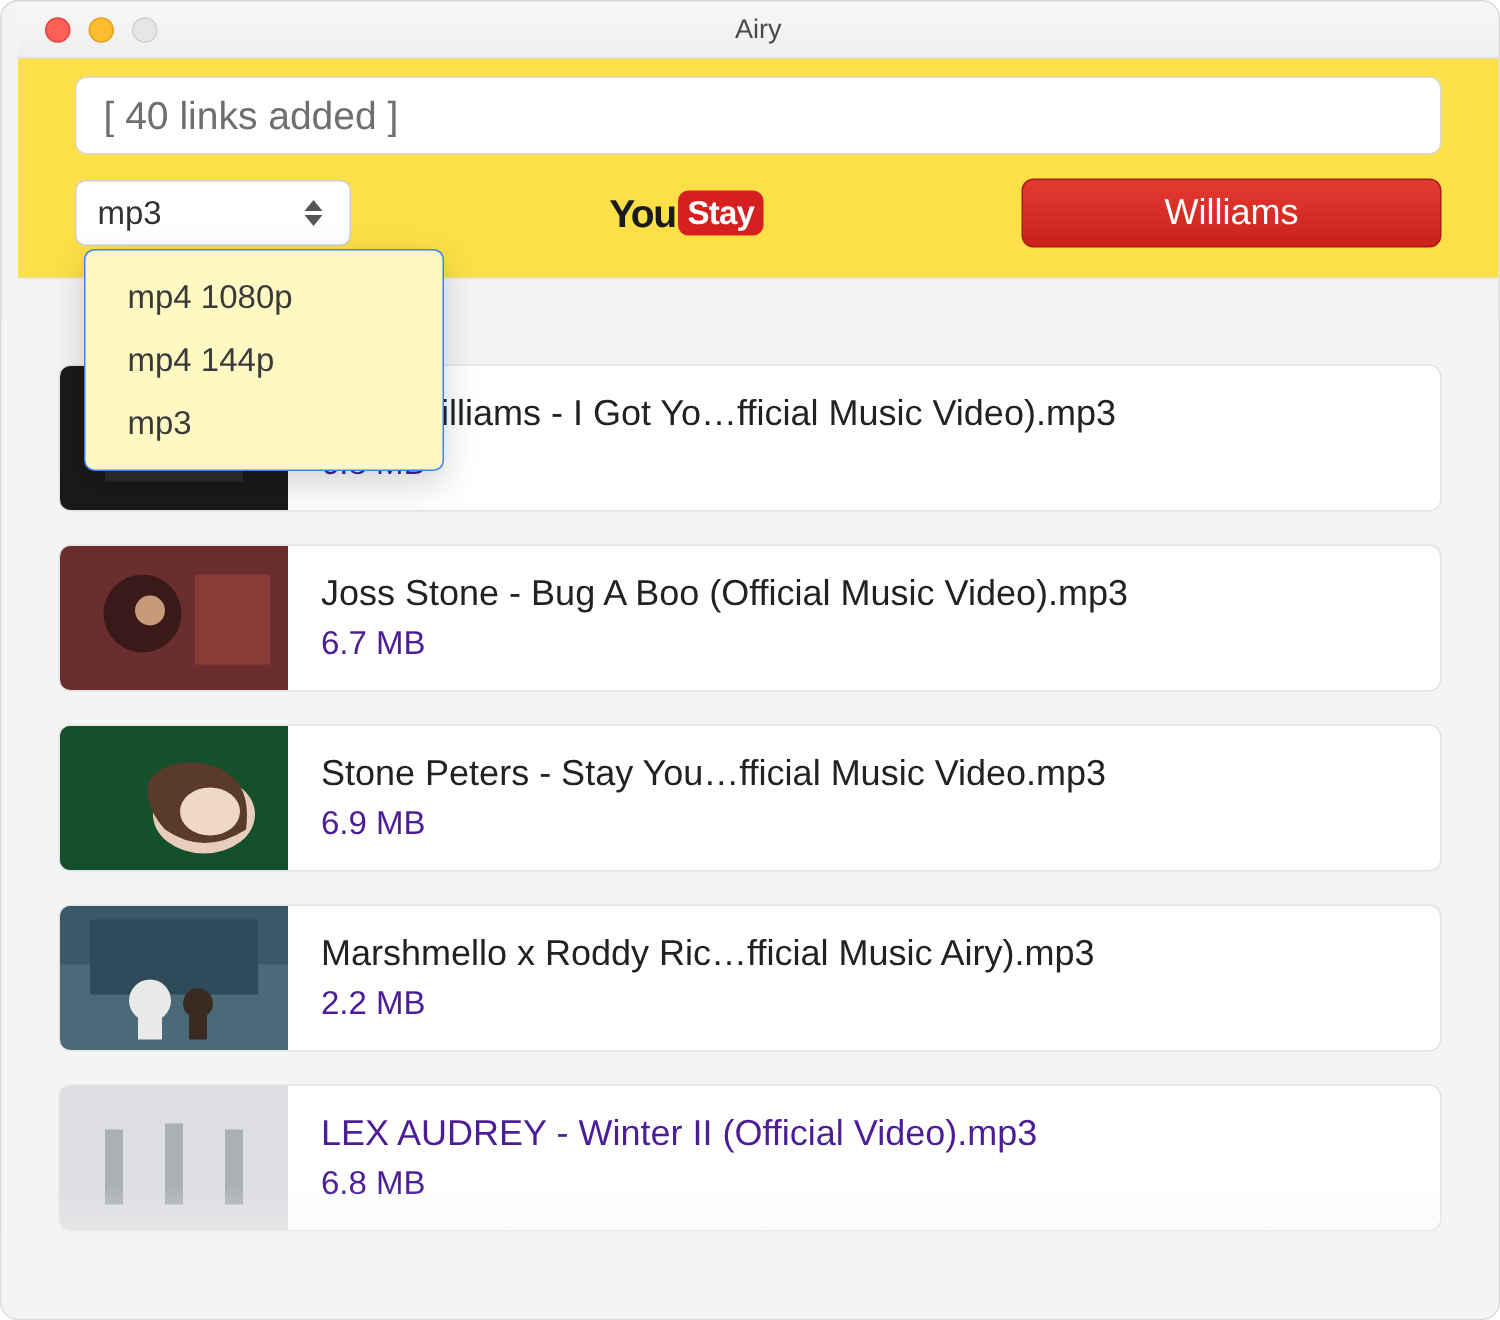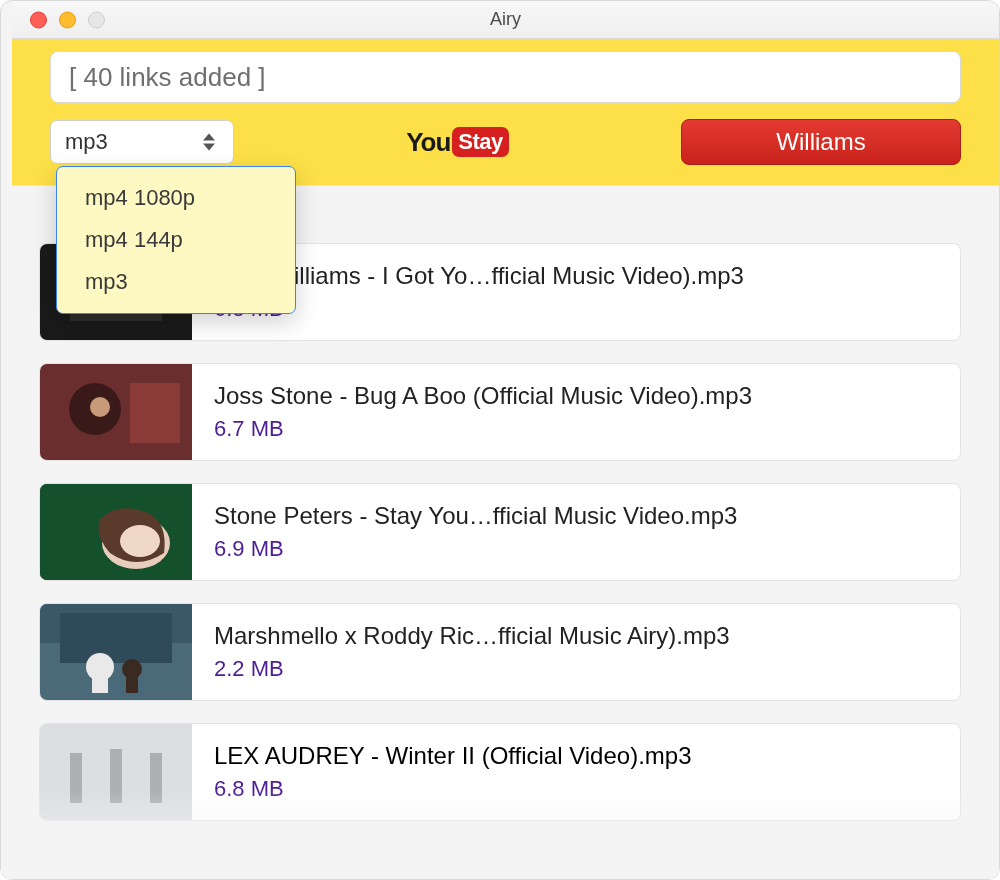--- a/index.html
+++ b/index.html
@@ -35,21 +35,21 @@
 
   
   .list-area { position: absolute; top: 214px; left: 0; right: 0; bottom: 0; background: #f4f4f4; padding: 28px 38px 0 38px; overflow: hidden; }
   .item { display: flex; align-items: center; background: #fff; border: 1px solid #e3e3e3; border-radius: 8px; height: 98px; margin-bottom: 22px; overflow: hidden; }
   .thumb { width: 152px; height: 98px; flex: 0 0 152px; display: flex; align-items: center; justify-content: center; }
   .thumb svg { width: 152px; height: 98px; display: block; }
   .meta { padding: 0 22px; flex: 1; min-width: 0; }
   .meta .fname { font-size: 24px; color: #222; white-space: nowrap; overflow: hidden; text-overflow: ellipsis; }
   .meta .fsize { font-size: 22px; color: #4c1d95; margin-top: 6px; }
 
-  .item.faded .fname { color: #000000; }
+  .item.faded .fname { color: #4c1d95; }
   .item.faded .thumb svg { opacity: 0.55; }
 
   
   .bottom-fade { position: absolute; left: 0; right: 0; bottom: 0; height: 90px; background: linear-gradient(rgba(244,244,244,0), rgba(244,244,244,1)); pointer-events: none; }
 </style>
 </head>
 <body>
 
 <div class="window">
 

